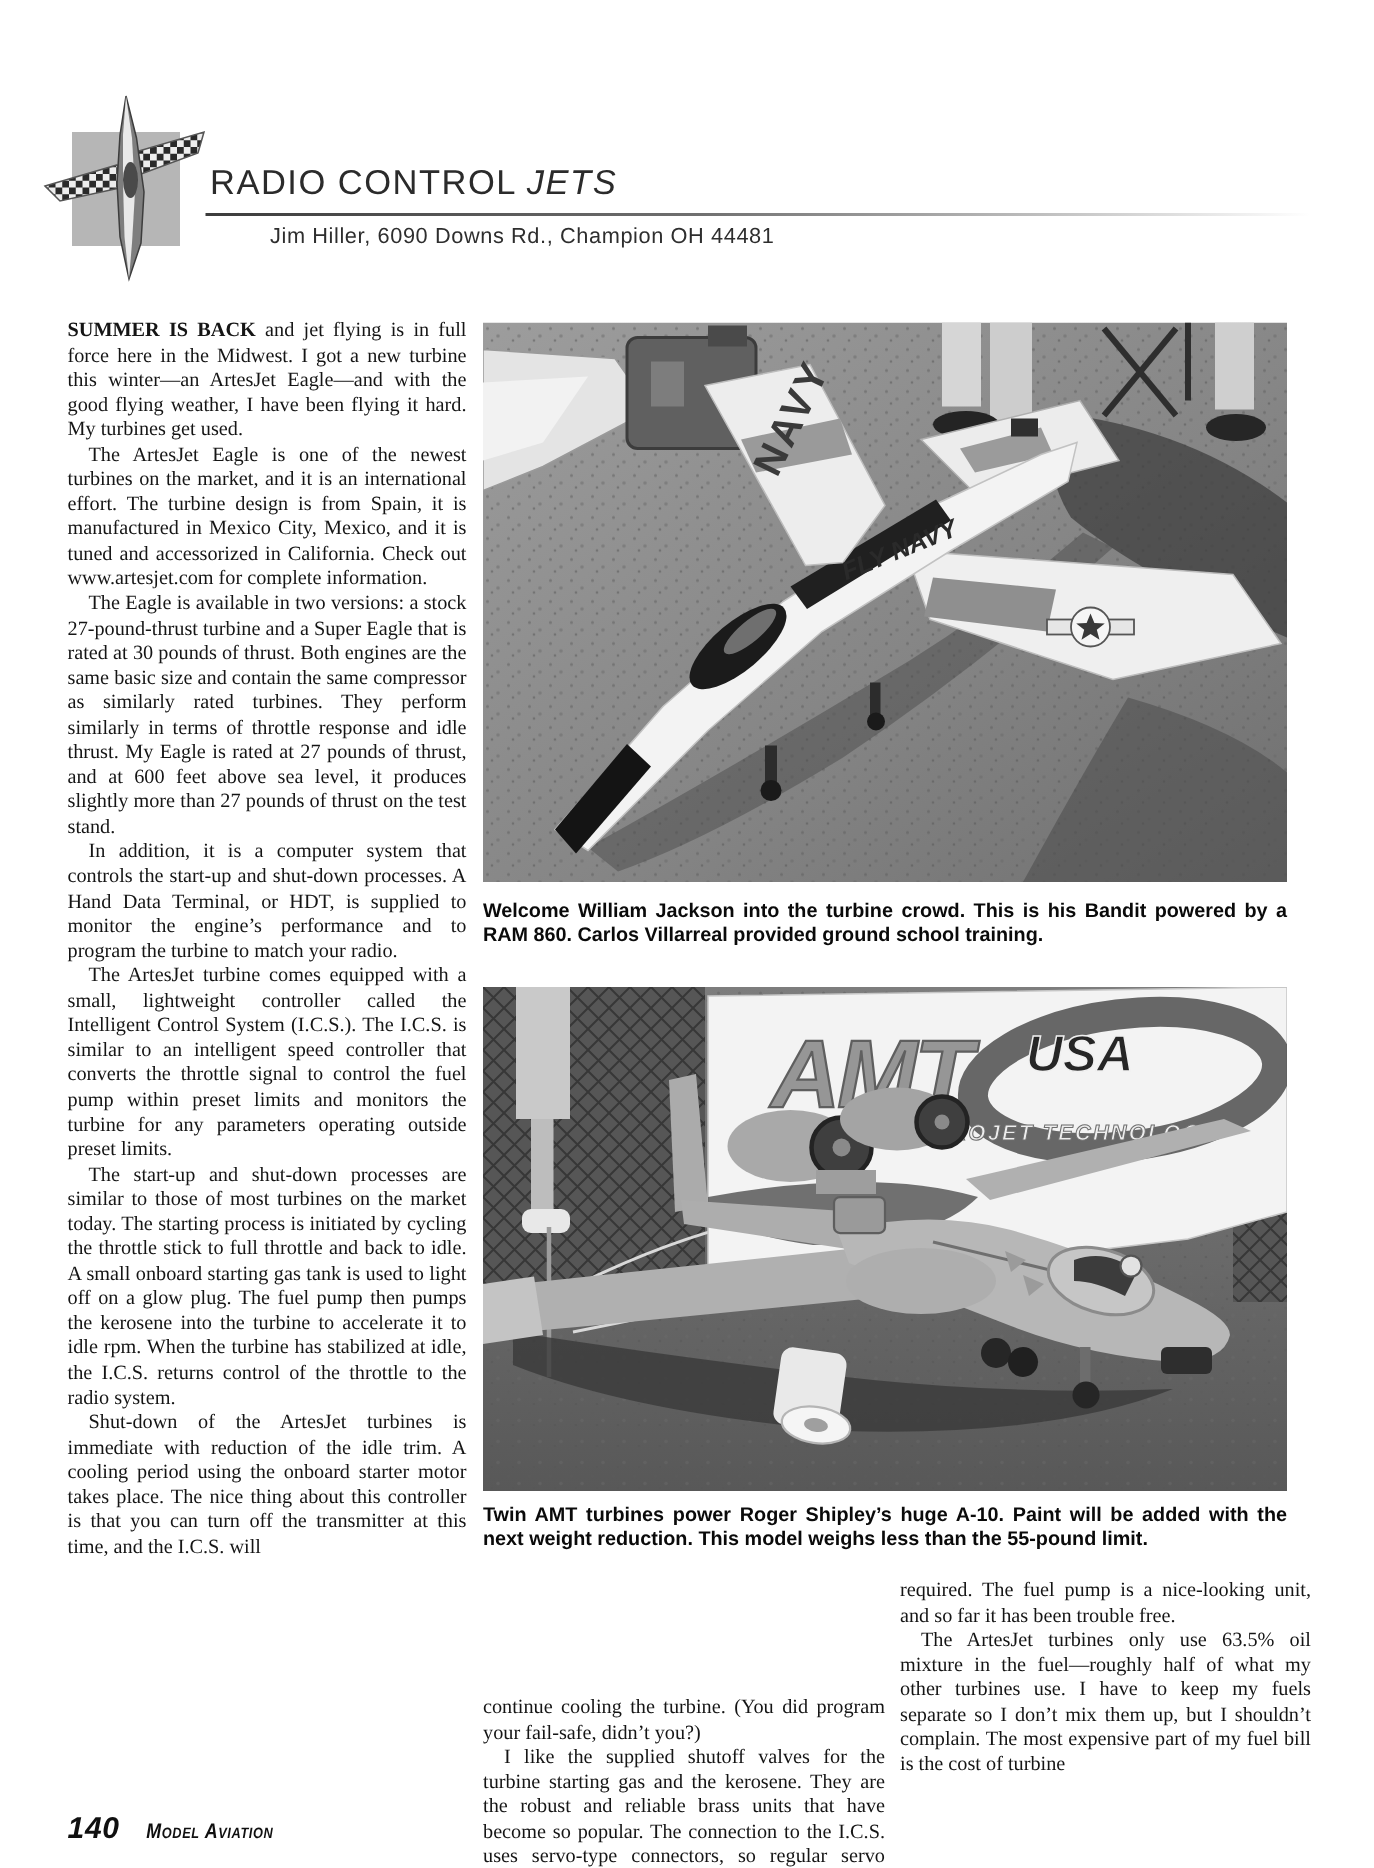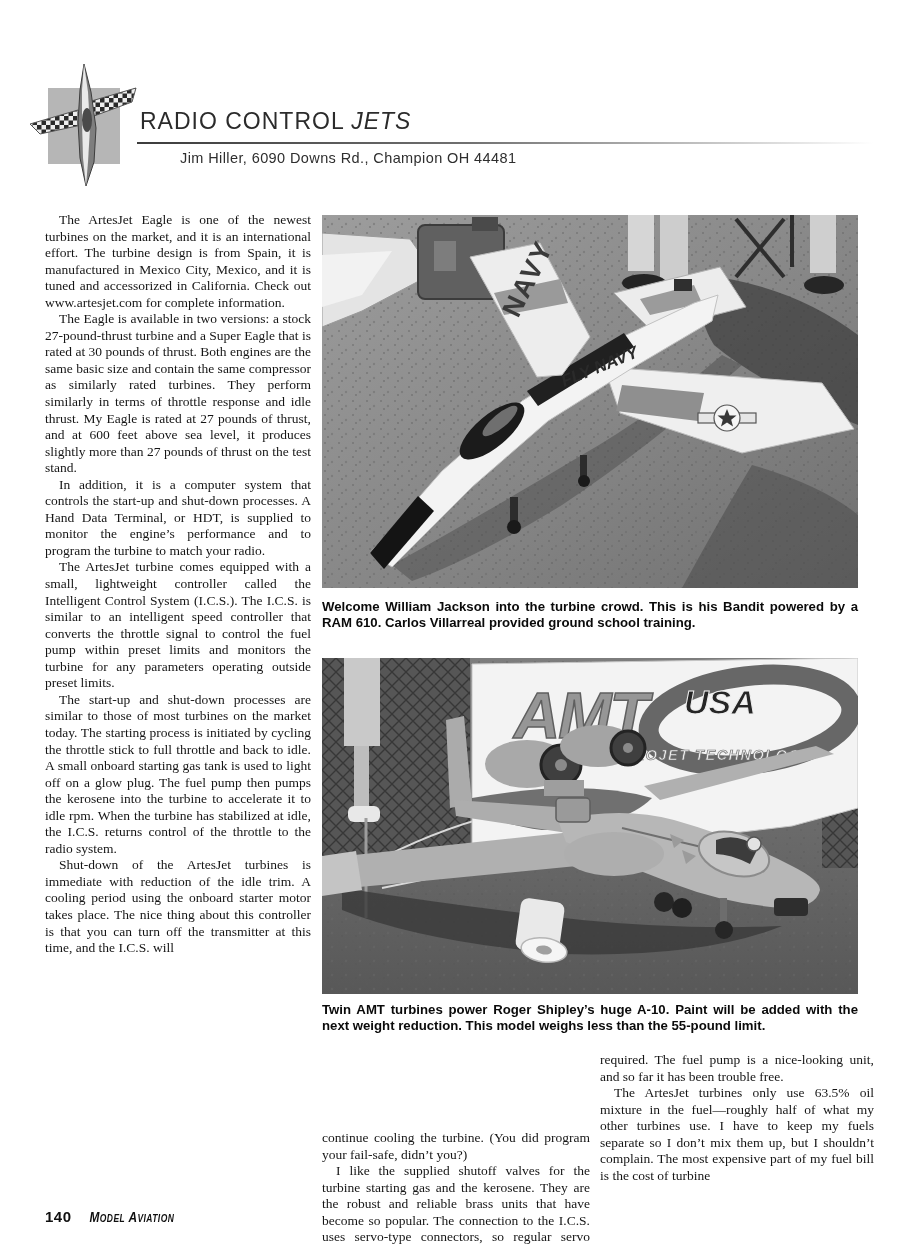--- a/index.html
+++ b/index.html
@@ -27,21 +27,21 @@
   .photo{position:absolute;left:322px;display:block;}
   #photo1{top:215px;}
   #photo2{top:658px;}
   .caption{position:absolute;left:322px;width:536px;font-family:"Liberation Sans", sans-serif;
            font-weight:bold;font-size:13.2px;line-height:16.2px;color:#0a0a0a;text-align:justify;}
   #caption1{top:599px;}
   #caption2{top:1002px;}
   
   .footer{position:absolute;left:45px;top:1208px;display:flex;align-items:baseline;gap:10px;
           font-family:"Liberation Sans", sans-serif;color:#101010;}
-  .folio{font-size:15px;font-weight:bold;letter-spacing:.5px;}
+  .folio{font-size:20px;font-weight:bold;letter-spacing:.5px;font-style:italic;}
   .magname{font-size:14px;font-weight:bold;font-style:italic;font-variant:small-caps;
            transform:scaleX(.85);transform-origin:left baseline;letter-spacing:.5px;}
 </style>
 </head>
 <body>
 
 <div class="page">
 
   <svg class="masthead-logo" viewBox="0 0 112 128" aria-hidden="true">
     <defs>
@@ -62,20 +62,21 @@
     <ellipse cx="59" cy="58" rx="5" ry="12" fill="#4a4a4a"></ellipse>
   </svg>
 
   <div class="title-block">
     <div class="col-title"><span>RADIO CONTROL </span><span class="jets">JETS</span></div>
   </div>
   <div class="title-rule"></div>
   <div class="byline">Jim Hiller, 6090 Downs Rd., Champion OH 44481</div>
 
   <div id="col1" class="textcol">
+    <p><span class="leadin">SUMMER IS BACK</span><span> and jet flying is in full force here in the Midwest. I got a new turbine this winter—an ArtesJet Eagle—and with the good flying weather, I have been flying it hard. My turbines get used.</span></p>
     <p class="indent">The ArtesJet Eagle is one of the newest turbines on the market, and it is an international effort. The turbine design is from Spain, it is manufactured in Mexico City, Mexico, and it is tuned and accessorized in California. Check out www.artesjet.com for complete information.</p>
     <p class="indent">The Eagle is available in two versions: a stock 27-pound-thrust turbine and a Super Eagle that is rated at 30 pounds of thrust. Both engines are the same basic size and contain the same compressor as similarly rated turbines. They perform similarly in terms of throttle response and idle thrust. My Eagle is rated at 27 pounds of thrust, and at 600 feet above sea level, it produces slightly more than 27 pounds of thrust on the test stand.</p>
     <p class="indent">In addition, it is a computer system that controls the start-up and shut-down processes. A Hand Data Terminal, or HDT, is supplied to monitor the engine’s performance and to program the turbine to match your radio.</p>
     <p class="indent">The ArtesJet turbine comes equipped with a small, lightweight controller called the Intelligent Control System (I.C.S.). The I.C.S. is similar to an intelligent speed controller that converts the throttle signal to control the fuel pump within preset limits and monitors the turbine for any parameters operating outside preset limits.</p>
     <p class="indent">The start-up and shut-down processes are similar to those of most turbines on the market today. The starting process is initiated by cycling the throttle stick to full throttle and back to idle. A small onboard starting gas tank is used to light off on a glow plug. The fuel pump then pumps the kerosene into the turbine to accelerate it to idle rpm. When the turbine has stabilized at idle, the I.C.S. returns control of the throttle to the radio system.</p>
     <p class="indent">Shut-down of the ArtesJet turbines is immediate with reduction of the idle trim. A cooling period using the onboard starter motor takes place. The nice thing about this controller is that you can turn off the transmitter at this time, and the I.C.S. will</p>
   </div>
 
   <svg id="photo1" class="photo" width="536" height="373" viewBox="0 0 536 373">
     <defs>
@@ -141,21 +142,21 @@
     <text x="196" y="104" transform="rotate(-64 196 104)" font-family="Liberation Sans, sans-serif" font-size="27" font-weight="bold" fill="#3a3a3a" letter-spacing="2">NAVY</text>
 
     <text x="242" y="172" transform="rotate(-22 242 172)" font-family="Liberation Sans, sans-serif" font-size="17" font-weight="bold" font-style="italic" fill="#2a2a2a">FLY NAVY</text>
 
     <rect x="188" y="282" width="8" height="26" fill="#2c2c2c"></rect>
     <circle cx="192" cy="312" r="7" fill="#1a1a1a"></circle>
     <rect x="258" y="240" width="7" height="22" fill="#2c2c2c"></rect>
     <circle cx="262" cy="266" r="6" fill="#1a1a1a"></circle>
   </svg>
 
-  <div id="caption1" class="caption">Welcome William Jackson into the turbine crowd. This is his Bandit powered by a RAM 610. Carlos Villarreal provided ground school training.</div>
+  <div id="caption1" class="caption">Welcome William Jackson into the turbine crowd. This is his Bandit powered by a RAM 860. Carlos Villarreal provided ground school training.</div>
 
   <svg id="photo2" class="photo" width="536" height="336" viewBox="0 0 536 336">
     <defs>
       <linearGradient id="grass2" x1="0" y1="0" x2="0" y2="1">
         <stop offset="0" stop-color="#7d7d7d"></stop>
           <stop offset="1" stop-color="#585858"></stop>
       </linearGradient>
       <pattern id="fence" width="14" height="14" patternUnits="userSpaceOnUse">
         <rect width="14" height="14" fill="#565656"></rect>
         <path d="M0,0 L14,14 M14,0 L0,14" stroke="#373737" stroke-width="1.4" fill="none"></path>

